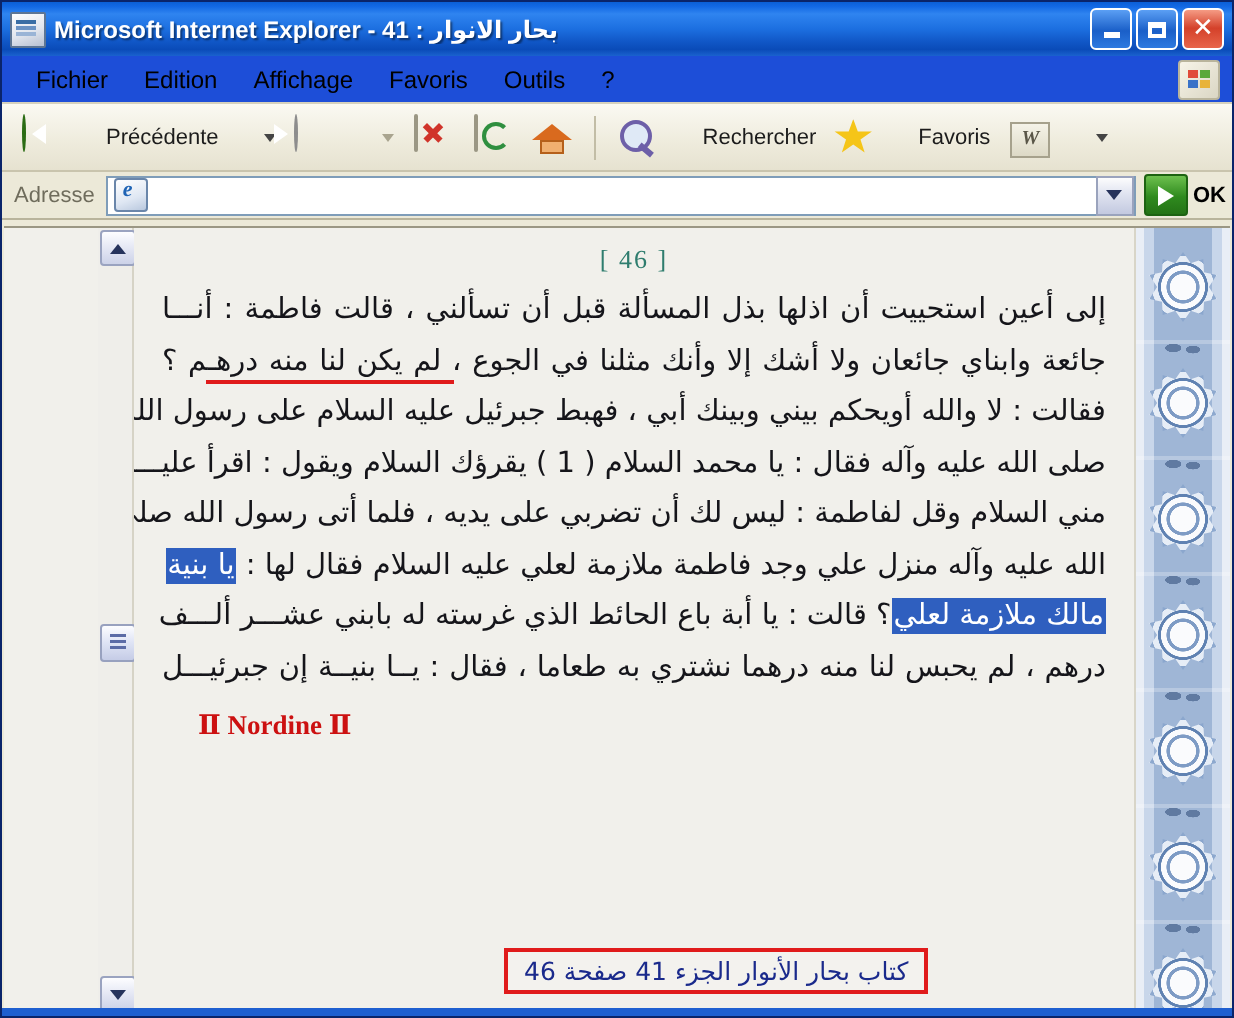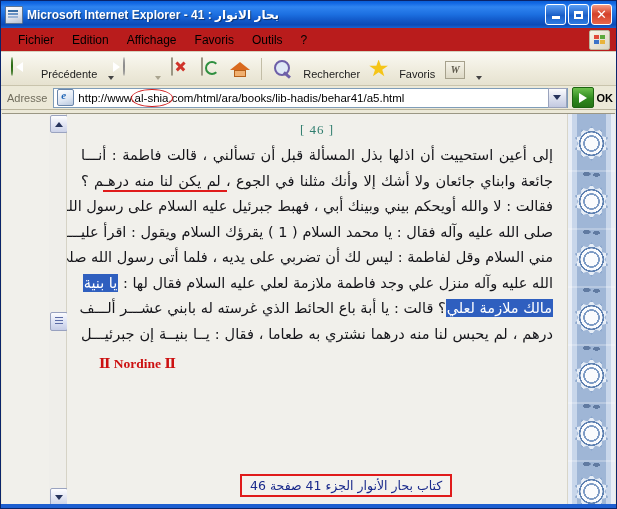--- a/index.html
+++ b/index.html
@@ -48,21 +48,21 @@
   }
   .tb-min{background:linear-gradient(180deg,#5b9ff4,#1a5fc8 55%,#2e7ae0);}
   .tb-max{background:linear-gradient(180deg,#5b9ff4,#1a5fc8 55%,#2e7ae0);}
   .tb-close{background:linear-gradient(180deg,#f59b84,#d4412a 48%,#e8654a);}
   .glyph-min{width:8px;height:3px;background:#fff;margin-top:6px;}
   .glyph-max{width:9px;height:8px;border:2px solid #fff;box-sizing:border-box;border-top-width:3px;}
   .glyph-close{font-size:13px;line-height:11px;font-family:"DejaVu Sans",sans-serif;}
 
   
   .menubar{
-    height:23px;background:#b91c1c;border-bottom:1px solid #d5d1bd;
+    height:23px;background:#1d4ed8;border-bottom:1px solid #d5d1bd;
     display:flex;align-items:center;padding-left:8px;position:relative;
   }
   .menu-item{
     font-size:12px;color:#000;padding:2px 9px;white-space:nowrap;
   }
   .menu-flag{
     position:absolute;right:6px;top:2px;width:19px;height:18px;
     background:linear-gradient(135deg,#f7f4e8,#dad6c4);
     border:1px solid #b9b49c;border-radius:2px;
     display:flex;align-items:center;justify-content:center;
@@ -75,21 +75,21 @@
   .flag-sq span:nth-child(4){left:6px;top:5px;background:#e8b game;}
   .flag-sq span:nth-child(4){left:6px;top:5px;background:#e8b33a;}
 
   
   .toolbar{
     height:34px;background:linear-gradient(180deg,#faf9f2,#eeebdc 60%,#e6e2d0);
     border-bottom:1px solid #c9c4ad;
     display:flex;align-items:center;padding:0 6px;gap:2px;
     box-sizing:border-box;
   }
-  .tbitem{display:flex;align-items:flex-end;gap:9px;padding:2px 3px;white-space:nowrap;}
+  .tbitem{display:flex;align-items:center;gap:21px;padding:2px 3px;white-space:nowrap;}
   .tblabel{font-size:11px;color:#1c1c1c;}
   .tbsep{width:1px;height:22px;background:#c2bda6;margin:0 5px;}
   .caret{
     width:0;height:0;border-left:3px solid transparent;border-right:3px solid transparent;
     border-top:4px solid #444;margin-left:2px;
   }
   .caret.dim{border-top-color:#a9a48f;}
 
   .ic{width:22px;height:22px;position:relative;flex:0 0 22px;}
   
@@ -238,21 +238,21 @@
   .sel{background:#2f5fbf;color:#ffffff;padding:1px 1px;}
   .uline{
     position:absolute;height:2.5px;background:#e01b1b;bottom:-4px;
   }
   .watermark{
     color:#cc1111;font-weight:bold;font-size:13.5px;
     font-family:"Liberation Serif","DejaVu Serif",serif;
     direction:ltr;text-align:left;margin-top:14px;padding-left:18px;
   }
   .citebox{
-    position:absolute;left:173px;bottom:10px;
+    position:absolute;left:185px;bottom:10px;
     border:2.5px solid #e01b1b;background:#f3f2ee;
     padding:2px 8px;
   }
   .citebox span{
     font-family:"DejaVu Sans","Liberation Sans",sans-serif;
     font-size:12.5px;color:#1a2a8c;direction:rtl;display:block;white-space:nowrap;
   }
   
   .bottomstrip{
     position:absolute;left:0;right:0;bottom:0;height:4px;background:#1e5fd0;
@@ -337,21 +337,20 @@
           <span class="box">W</span>
         </span>
       <span class="caret"></span>
     </div>
   </div>
 
   <div class="addrbar">
     <span class="addr-label">Adresse</span>
     <div class="addr-field">
       <span class="addr-ie"></span>
-      <span class="addr-url"><span>http://www.</span><span class="url-circ">al-shia</span><span>.com/html/ara/books/lib-hadis/behar41/a5.html</span></span>
       <span class="addr-drop">
           <span class="caret"></span>
         </span>
     </div>
     <div class="go-btn">
       <span class="go-icon">
           <span class="arrowR"></span>
         </span>
       <span class="go-label">OK</span>
     </div>

